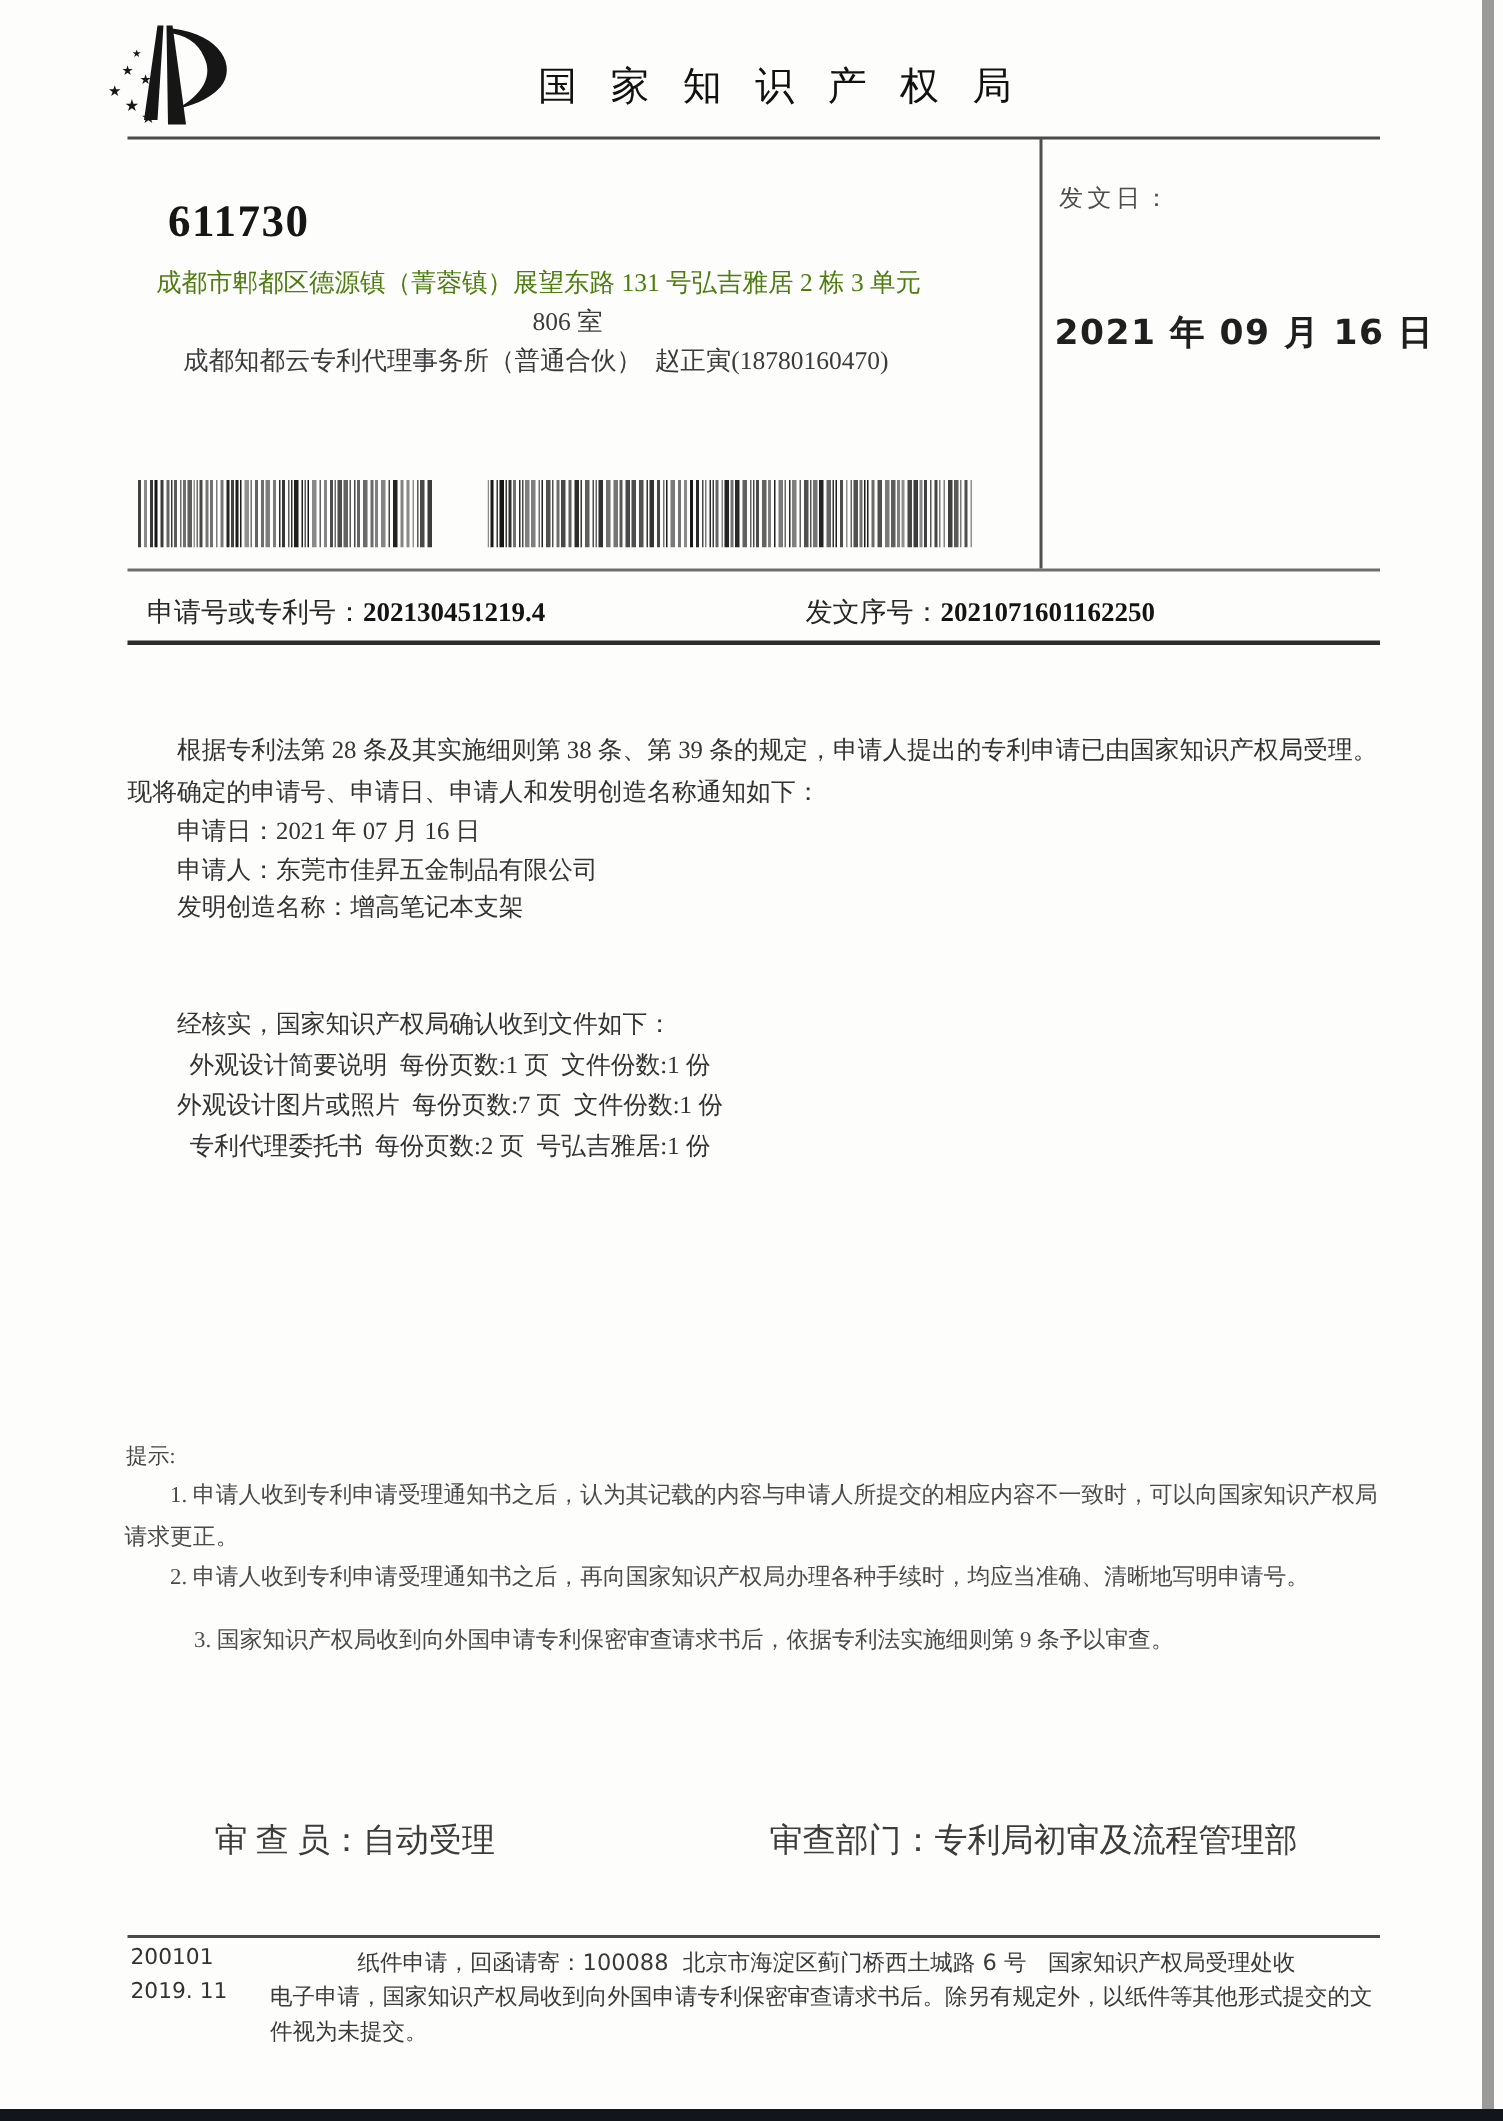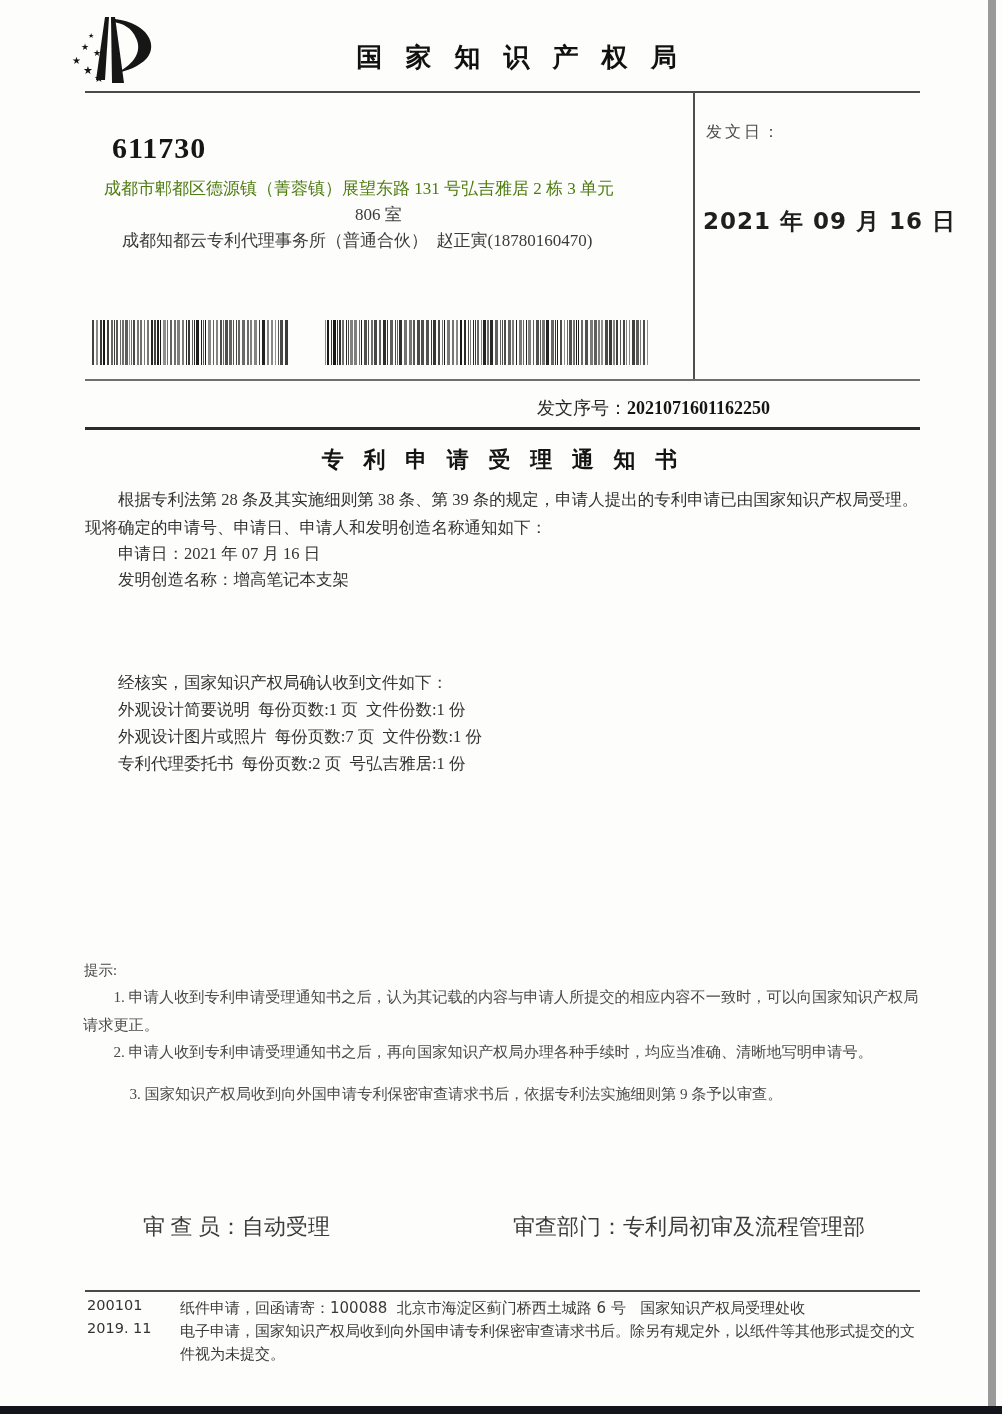--- a/index.html
+++ b/index.html
@@ -3,26 +3,26 @@
 <meta charset="utf-8">
 <style>
   html,body{margin:0;padding:0;background:#e8e8e8;}
   .page{
     position:relative;width:1002px;height:1414px;margin:0 auto;
     background:#fdfdfc;overflow:hidden;
     font-family:"Liberation Serif","DejaVu Serif",serif;color:#2e2e2e;
   }
   .abs{position:absolute;}
   .sans{font-family:"DejaVu Sans","Liberation Sans",sans-serif;}
-  .pre{white-space:pre-wrap;}
+  .pre{white-space:pre-wrap;text-align:center;}
 
   
   .logo{left:64px;top:12px;width:114px;height:82px;}
   .agency-title{left:280px;top:40px;width:480px;text-align:center;
-    font-weight:bold;font-size:26px;letter-spacing:7px;color:#111;}
+    font-weight:normal;font-size:26px;letter-spacing:7px;color:#111;}
   .rule{background:#4a4a4a;}
   .rule-header{left:85px;top:91px;width:835px;height:2px;}
 
   
   .recipient-code{left:112px;top:131px;font-size:30px;font-weight:bold;color:#161616;letter-spacing:1px;}
   .addr1{left:104px;top:177px;font-size:17px;color:#4d7c0f;}
   .addr2{left:355px;top:203px;font-size:17px;color:#3b3b3b;}
   .agent{left:122px;top:229px;font-size:17px;color:#3b3b3b;}
 
   
@@ -256,30 +256,33 @@
       <i style="left:304px;width:1px;opacity:0.52"></i>
       <i style="left:307px;width:3px;opacity:0.82"></i>
       <i style="left:311px;width:3px;opacity:0.71"></i>
       <i style="left:315px;width:1px;opacity:0.56"></i>
       <i style="left:318px;width:2px;opacity:0.76"></i>
       <i style="left:322px;width:1px;opacity:0.47"></i>
     </div>
 
   <div class="abs rule-box-bottom"></div>
 
+  <div class="abs ref-row ref-left">
+    <span>申请号或专利号：</span><span class="ref-val">202130451219.4</span>
+  </div>
   <div class="abs ref-row ref-right">
     <span>发文序号：</span><span class="ref-val">2021071601162250</span>
   </div>
   <div class="abs rule-thick"></div>
 
-  <div class="abs notice-title sans">专 利 申 请 受 理 通 知 书</div>
   <p class="abs intro" style="margin:0">根据专利法第 28 条及其实施细则第 38 条、第 39 条的规定，申请人提出的专利申请已由国家知识产权局受理。现将确定的申请号、申请日、申请人和发明创造名称通知如下：</p>
 
   <div class="abs fields">
     <div>申请日：2021 年 07 月 16 日</div>
+    <div>申请人：东莞市佳昇五金制品有限公司</div>
     <div>发明创造名称：增高笔记本支架</div>
   </div>
 
   <div class="abs received">
     <div>经核实，国家知识产权局确认收到文件如下：</div>
     <div class="pre">外观设计简要说明  每份页数:1 页  文件份数:1 份</div>
     <div class="pre">外观设计图片或照片  每份页数:7 页  文件份数:1 份</div>
     <div class="pre">专利代理委托书  每份页数:2 页  号弘吉雅居:1 份</div>
   </div>
 

